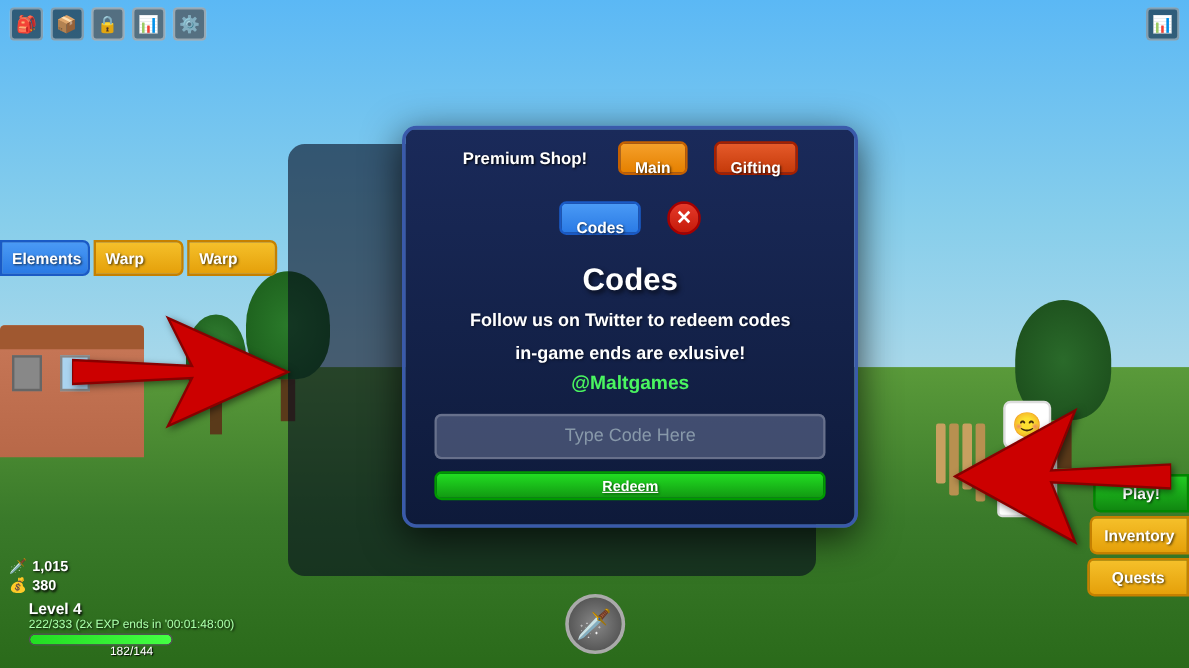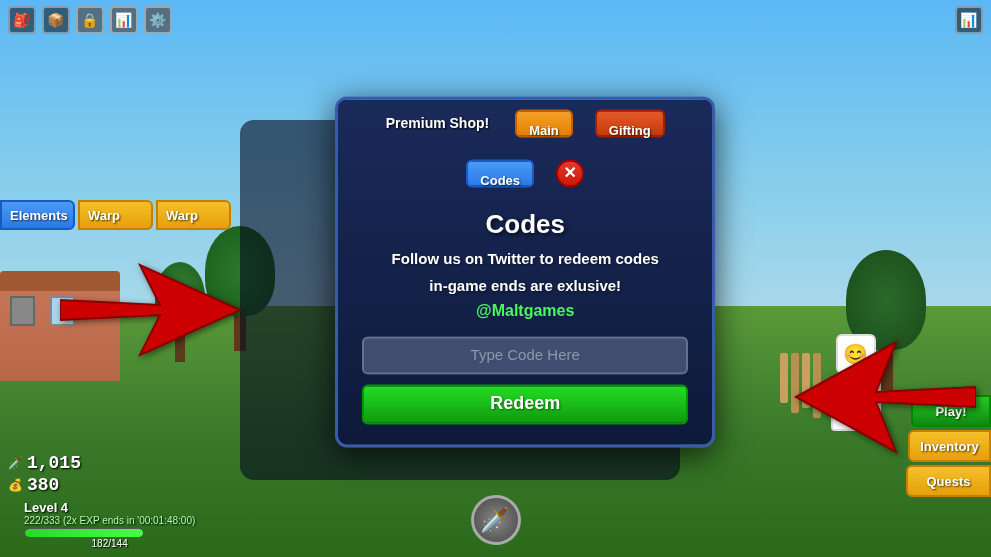--- a/index.html
+++ b/index.html
@@ -121,24 +121,23 @@
       gap: 4px;
       margin-bottom: 2px;
     }
 
     .stat-icon {
       font-size: 12px;
     }
 
     .stat-val {
       color: white;
-      font-size: 18px;
+      font-size: 12px;
       font-weight: bold;
       text-shadow: 1px 1px 2px black;
-      font-family: Liberation Mono, monospace;
     }
 
     .level-info {
       position: absolute;
       left: 24px;
       bottom: 0;
       padding-bottom: 8px;
     }
 
     .level-text {
@@ -328,29 +327,30 @@
       outline: none;
       margin-bottom: 10px;
     }
 
     .code-input::placeholder {
       color: #8899aa;
     }
 
     .redeem-btn {
       width: 100%;
-      height: 40px;
+      height: 24px;
       background: linear-gradient(180deg, #22dd22 0%, #119911 100%);
       border: 2px solid #009900;
       border-radius: 6px;
       color: white;
-      font-size: 18px;
+      font-size: 12px;
       font-weight: bold;
       cursor: pointer;
       text-shadow: 1px 1px 2px rgba(0,0,0,0.5);
+      text-decoration: underline;
     }
 
     
     .arrow-svg {
       filter: drop-shadow(2px 2px 3px rgba(0,0,0,0.5));
     }
 
     
     .modal-bg-dim {
       position: absolute;

